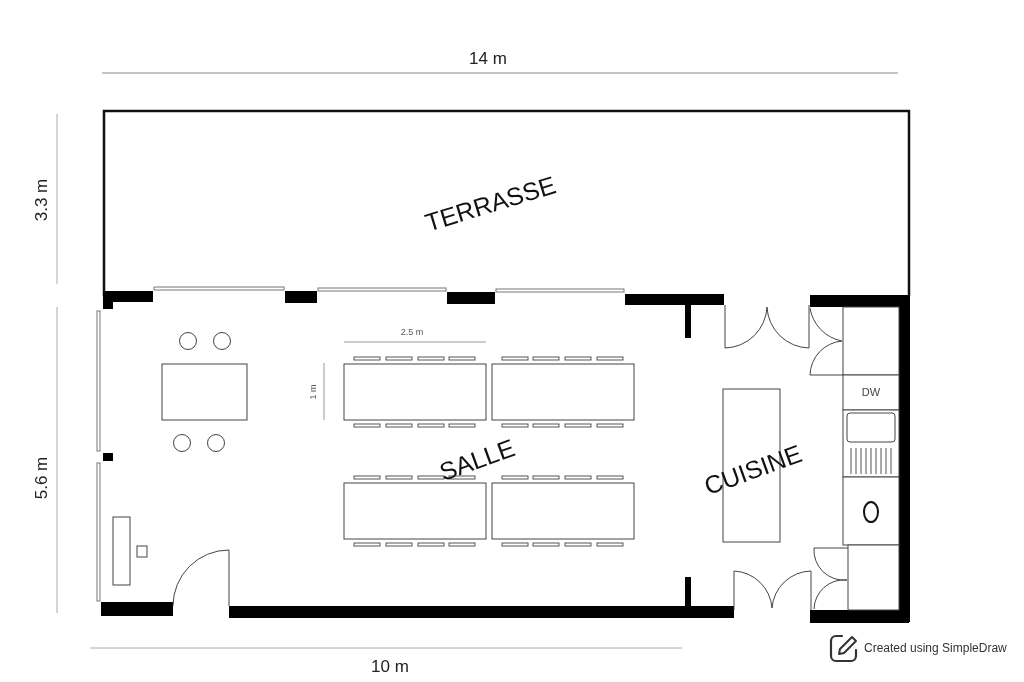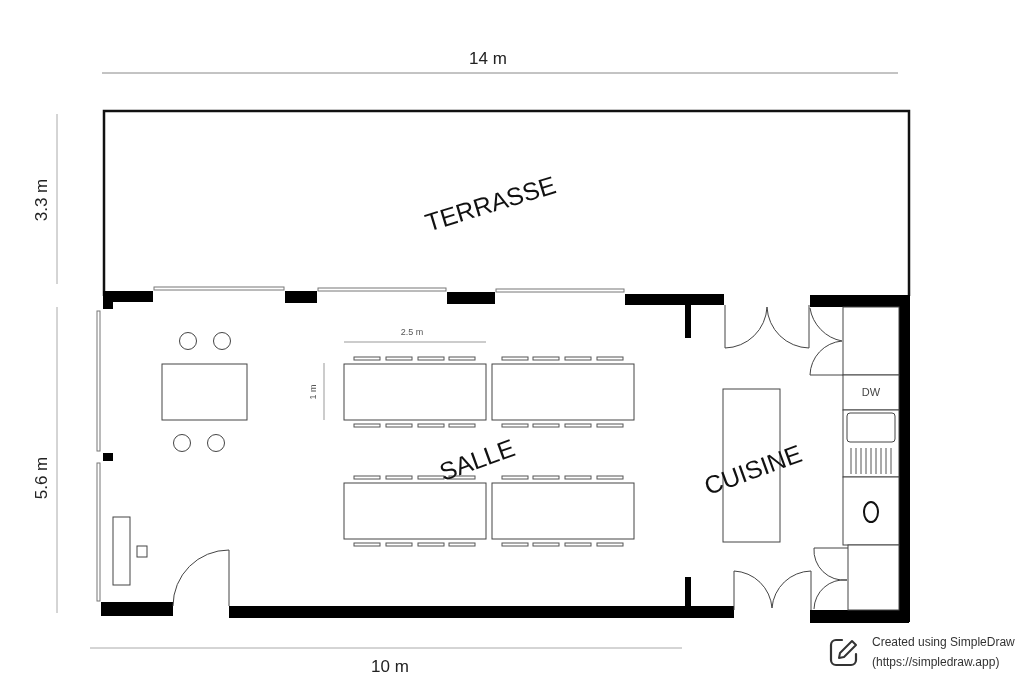--- a/index.html
+++ b/index.html
@@ -2,21 +2,21 @@
 <html><head>
 <meta charset="utf-8">
 <style>
   html,body{margin:0;padding:0;background:#fff;}
   body{width:1024px;height:682px;overflow:hidden;position:relative;font-family:"Liberation Sans",sans-serif;}
   svg{position:absolute;left:0;top:0;}
   .dimtxt{font-family:"Liberation Sans",sans-serif;font-size:17px;fill:#222;}
   .room{font-family:"Liberation Sans",sans-serif;font-size:25px;fill:#111;}
   .small{font-family:"Liberation Sans",sans-serif;font-size:9px;fill:#555;}
   .dw{font-family:"Liberation Sans",sans-serif;font-size:11px;fill:#444;}
-  .credit{position:absolute;left:828px;top:632px;display:flex;align-items:center;gap:12px;}
+  .credit{position:absolute;left:828px;top:632px;display:flex;align-items:center;gap:4px;}
   .credit-text{font-size:12px;color:#333;line-height:20px;}
 </style>
 </head>
 <body>
 
 <svg width="1024" height="682" viewBox="0 0 1024 682">
 
   <line x1="102" y1="73" x2="898" y2="73" stroke="#888" stroke-width="1"></line>
   <text x="488" y="64" text-anchor="middle" class="dimtxt">14 m</text>
   <line x1="57" y1="114" x2="57" y2="284" stroke="#aaa" stroke-width="1"></line>
@@ -168,15 +168,14 @@
   <text transform="translate(480,468) rotate(-20)" text-anchor="middle" class="room">SALLE</text>
 </svg>
 
 <div class="credit">
   <svg width="32" height="32" viewBox="0 0 32 32" style="position:static">
     <path d="M14 4 H8 A5 5 0 0 0 3 9 V24 A5 5 0 0 0 8 29 H23 A5 5 0 0 0 28 24 V18" fill="none" stroke="#333" stroke-width="2.2" stroke-linecap="round"></path>
     <path d="M11 22 L12 17 L24 5 L28 9 L16 21 Z" fill="none" stroke="#333" stroke-width="2" stroke-linejoin="round"></path>
   </svg>
   <div>
     <div class="credit-text">Created using SimpleDraw</div>
-    <div class="credit-text">(https://simpledraw.app)</div>
   </div>
 </div>
 
 </body></html>

